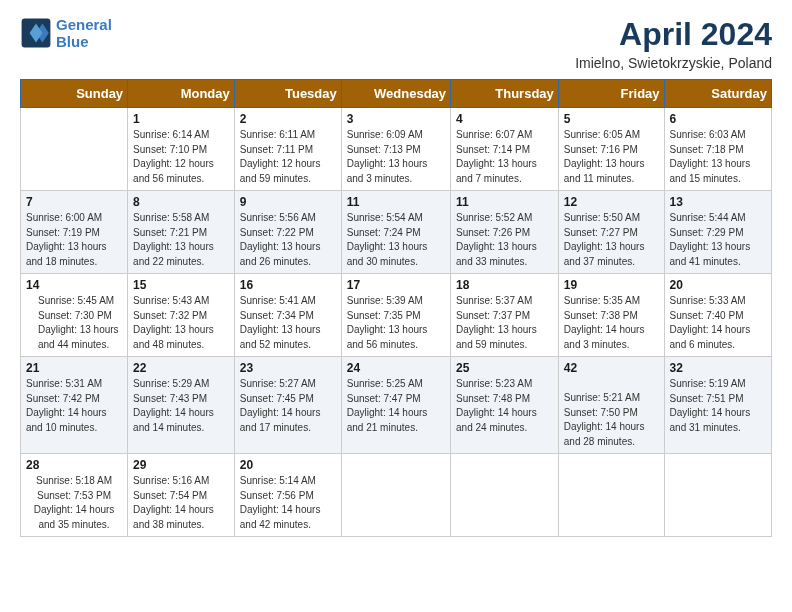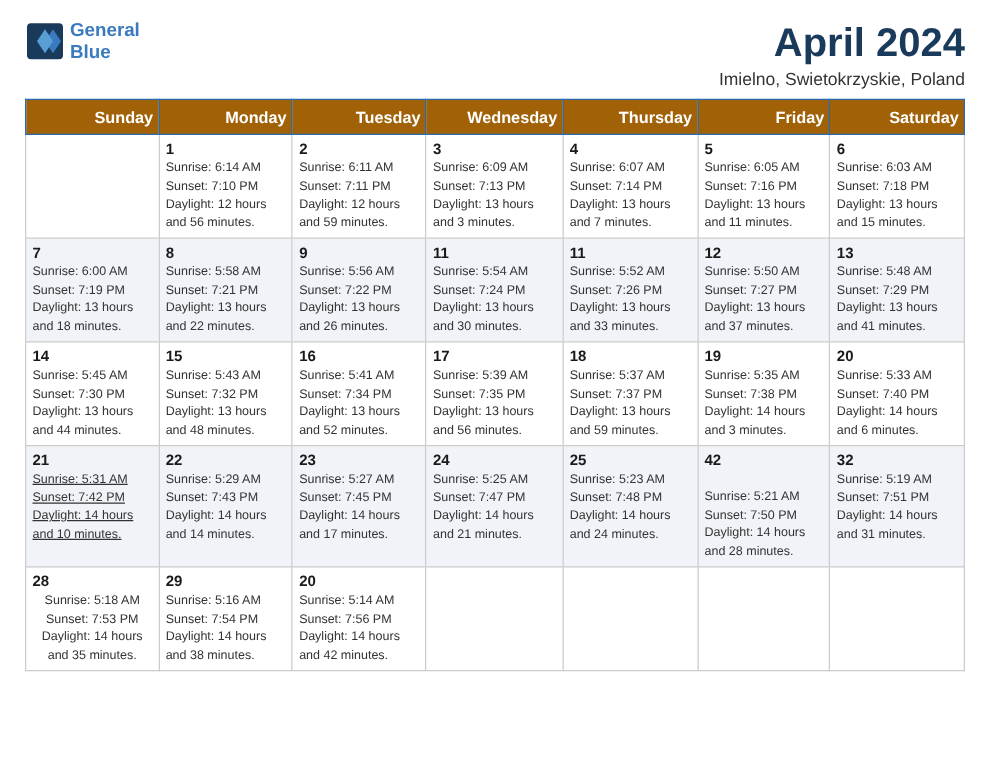--- a/index.html
+++ b/index.html
@@ -214,30 +214,30 @@
           </td>
           <td>
             <span class="day-num">12</span>
             <div class="day-info" style="white-space: pre-line;">Sunrise: 5:50 AM
 Sunset: 7:27 PM
 Daylight: 13 hours
 and 37 minutes.</div>
           </td>
           <td>
             <span class="day-num">13</span>
-            <div class="day-info" style="white-space: pre-line;">Sunrise: 5:48 AM
+            <div class="day-info" style="white-space: pre-line;">Sunrise: 5:44 AM
 Sunset: 7:29 PM
 Daylight: 13 hours
 and 41 minutes.</div>
           </td>
         </tr>
         <tr>
           <td>
             <span class="day-num">14</span>
-            <div class="day-info" style="white-space: pre-line;">Sunrise: 5:45 AM
+            <div class="day-info" style="white-space: pre-line; margin-left: 12px;">Sunrise: 5:45 AM
 Sunset: 7:30 PM
 Daylight: 13 hours
 and 44 minutes.</div>
           </td>
           <td>
             <span class="day-num">15</span>
             <div class="day-info" style="white-space: pre-line;">Sunrise: 5:43 AM
 Sunset: 7:32 PM
 Daylight: 13 hours
 and 48 minutes.</div>
@@ -274,21 +274,21 @@
             <span class="day-num">20</span>
             <div class="day-info" style="white-space: pre-line;">Sunrise: 5:33 AM
 Sunset: 7:40 PM
 Daylight: 14 hours
 and 6 minutes.</div>
           </td>
         </tr>
         <tr>
           <td>
             <span class="day-num">21</span>
-            <div class="day-info" style="white-space: pre-line; text-decoration: underline;">Sunrise: 5:31 AM
+            <div class="day-info" style="white-space: pre-line;">Sunrise: 5:31 AM
 Sunset: 7:42 PM
 Daylight: 14 hours
 and 10 minutes.</div>
           </td>
           <td>
             <span class="day-num">22</span>
             <div class="day-info" style="white-space: pre-line;">Sunrise: 5:29 AM
 Sunset: 7:43 PM
 Daylight: 14 hours
 and 14 minutes.</div>

